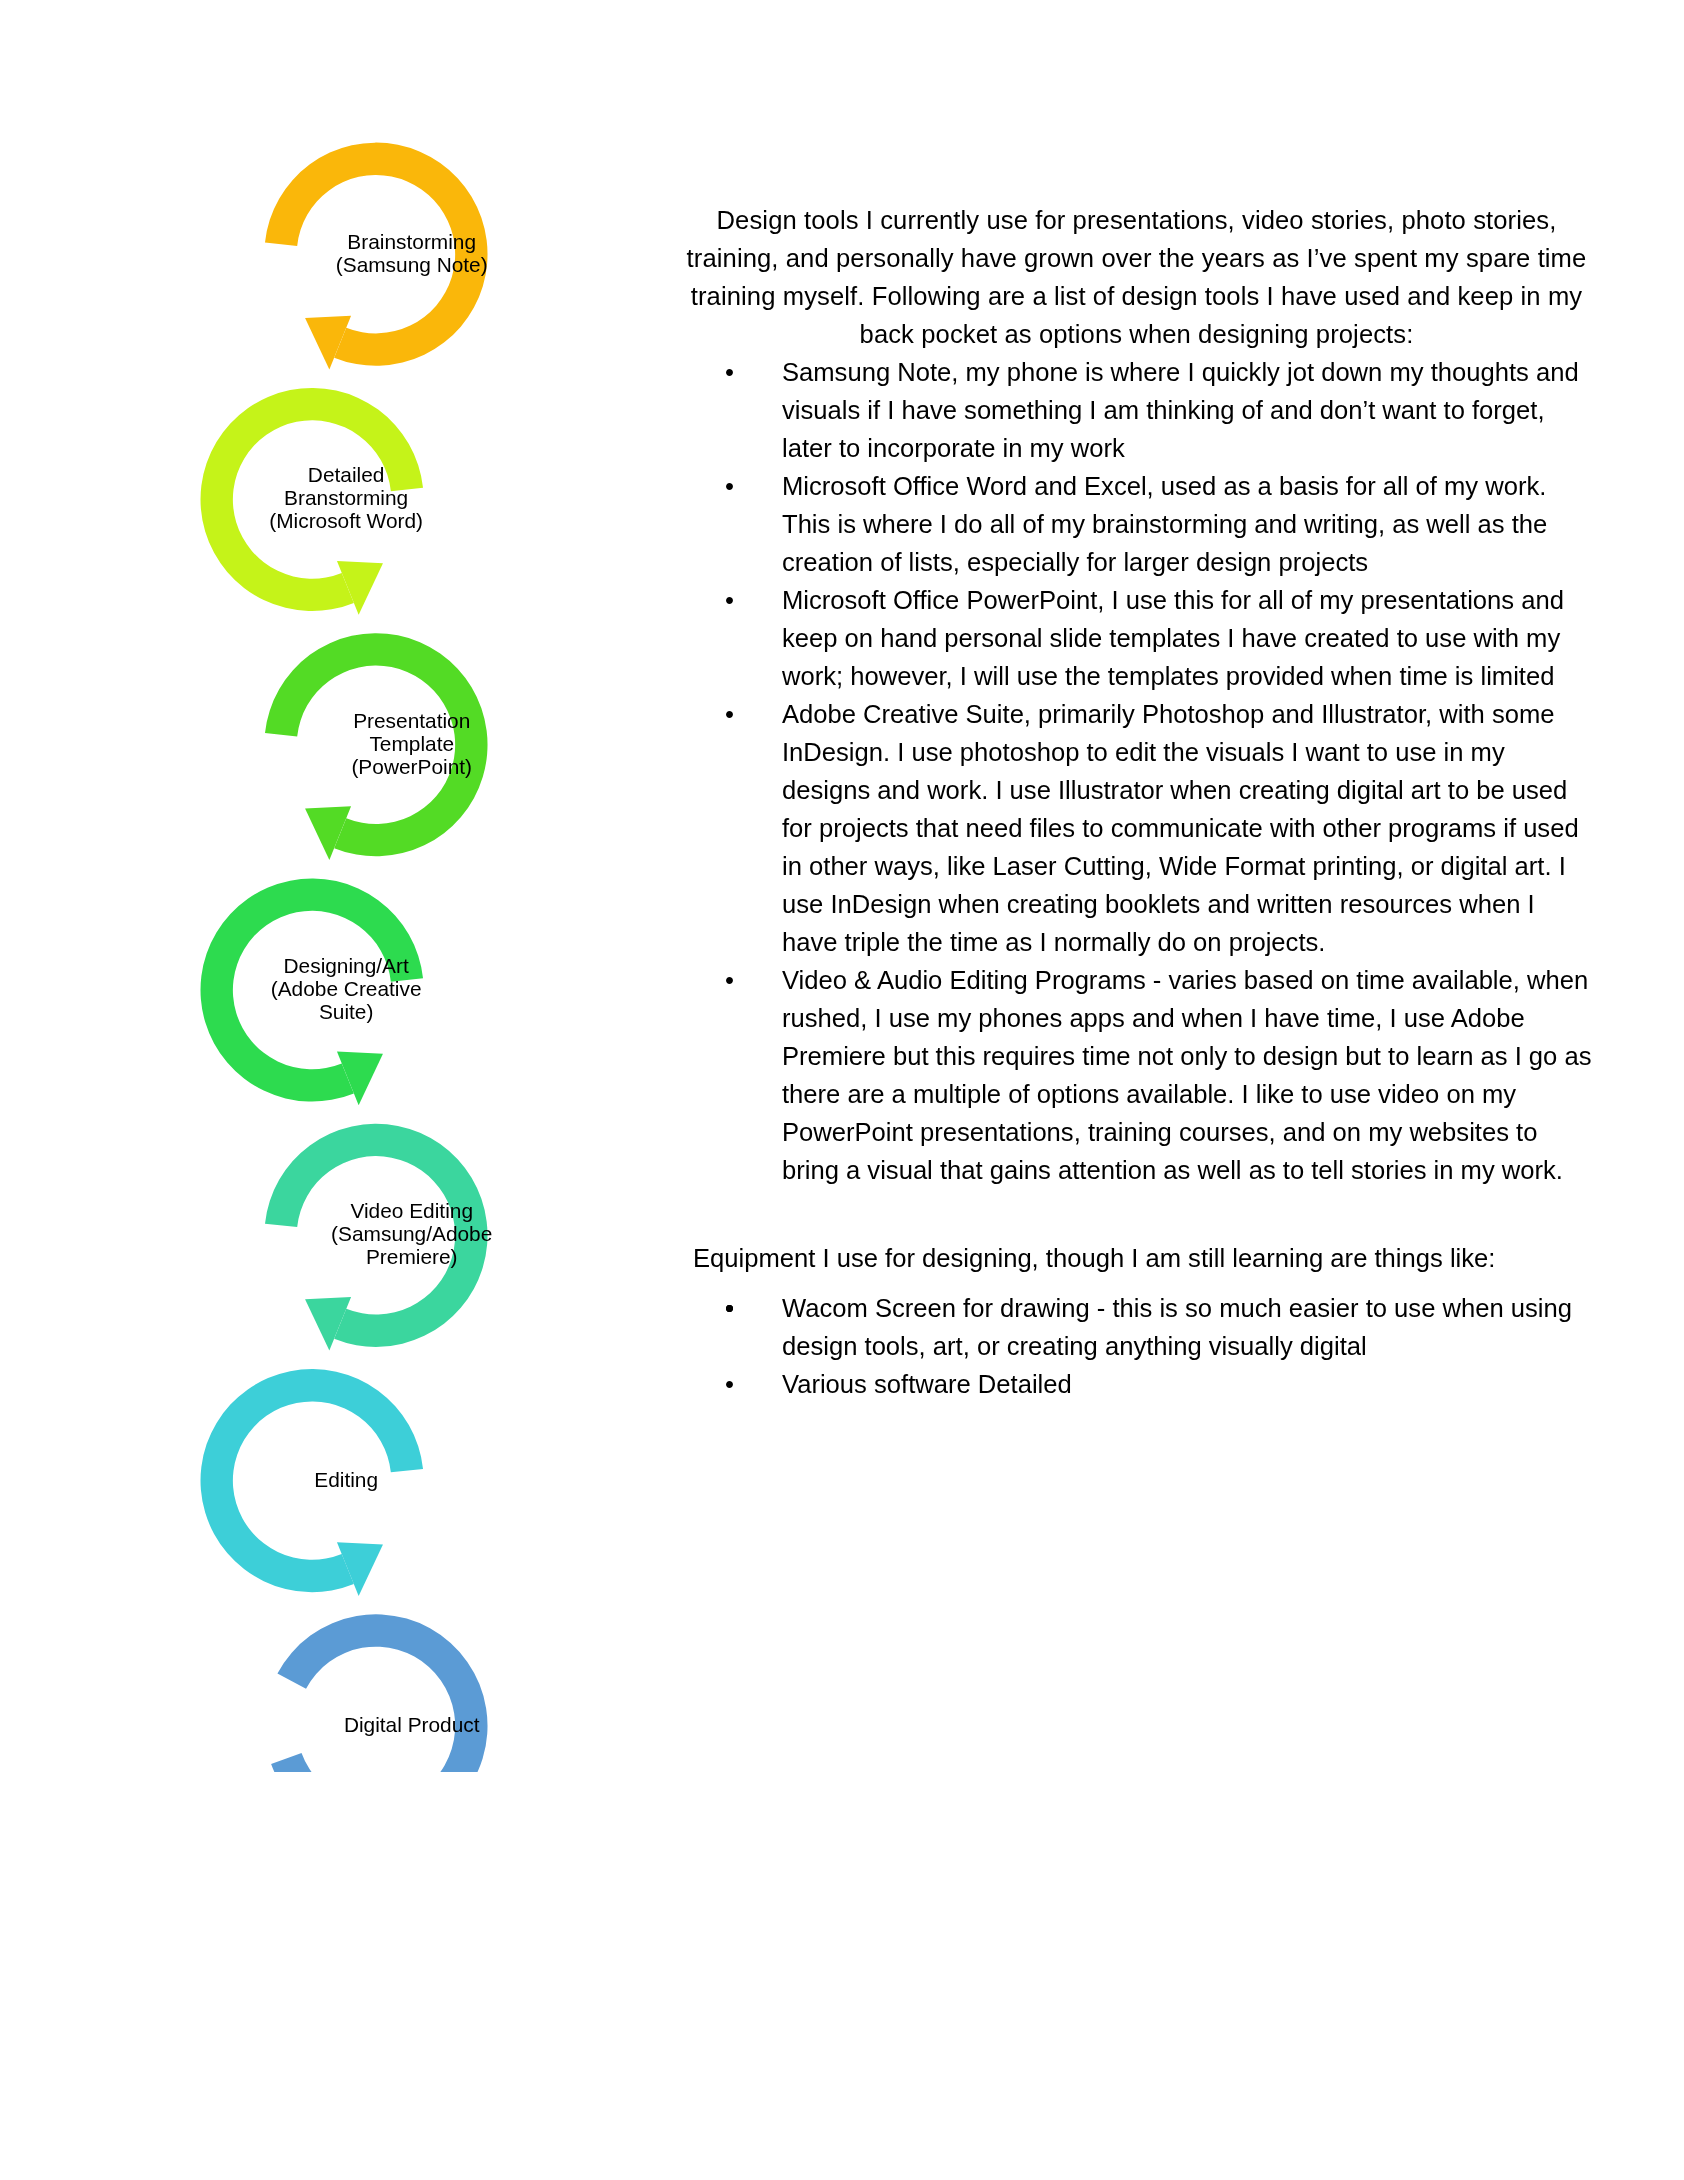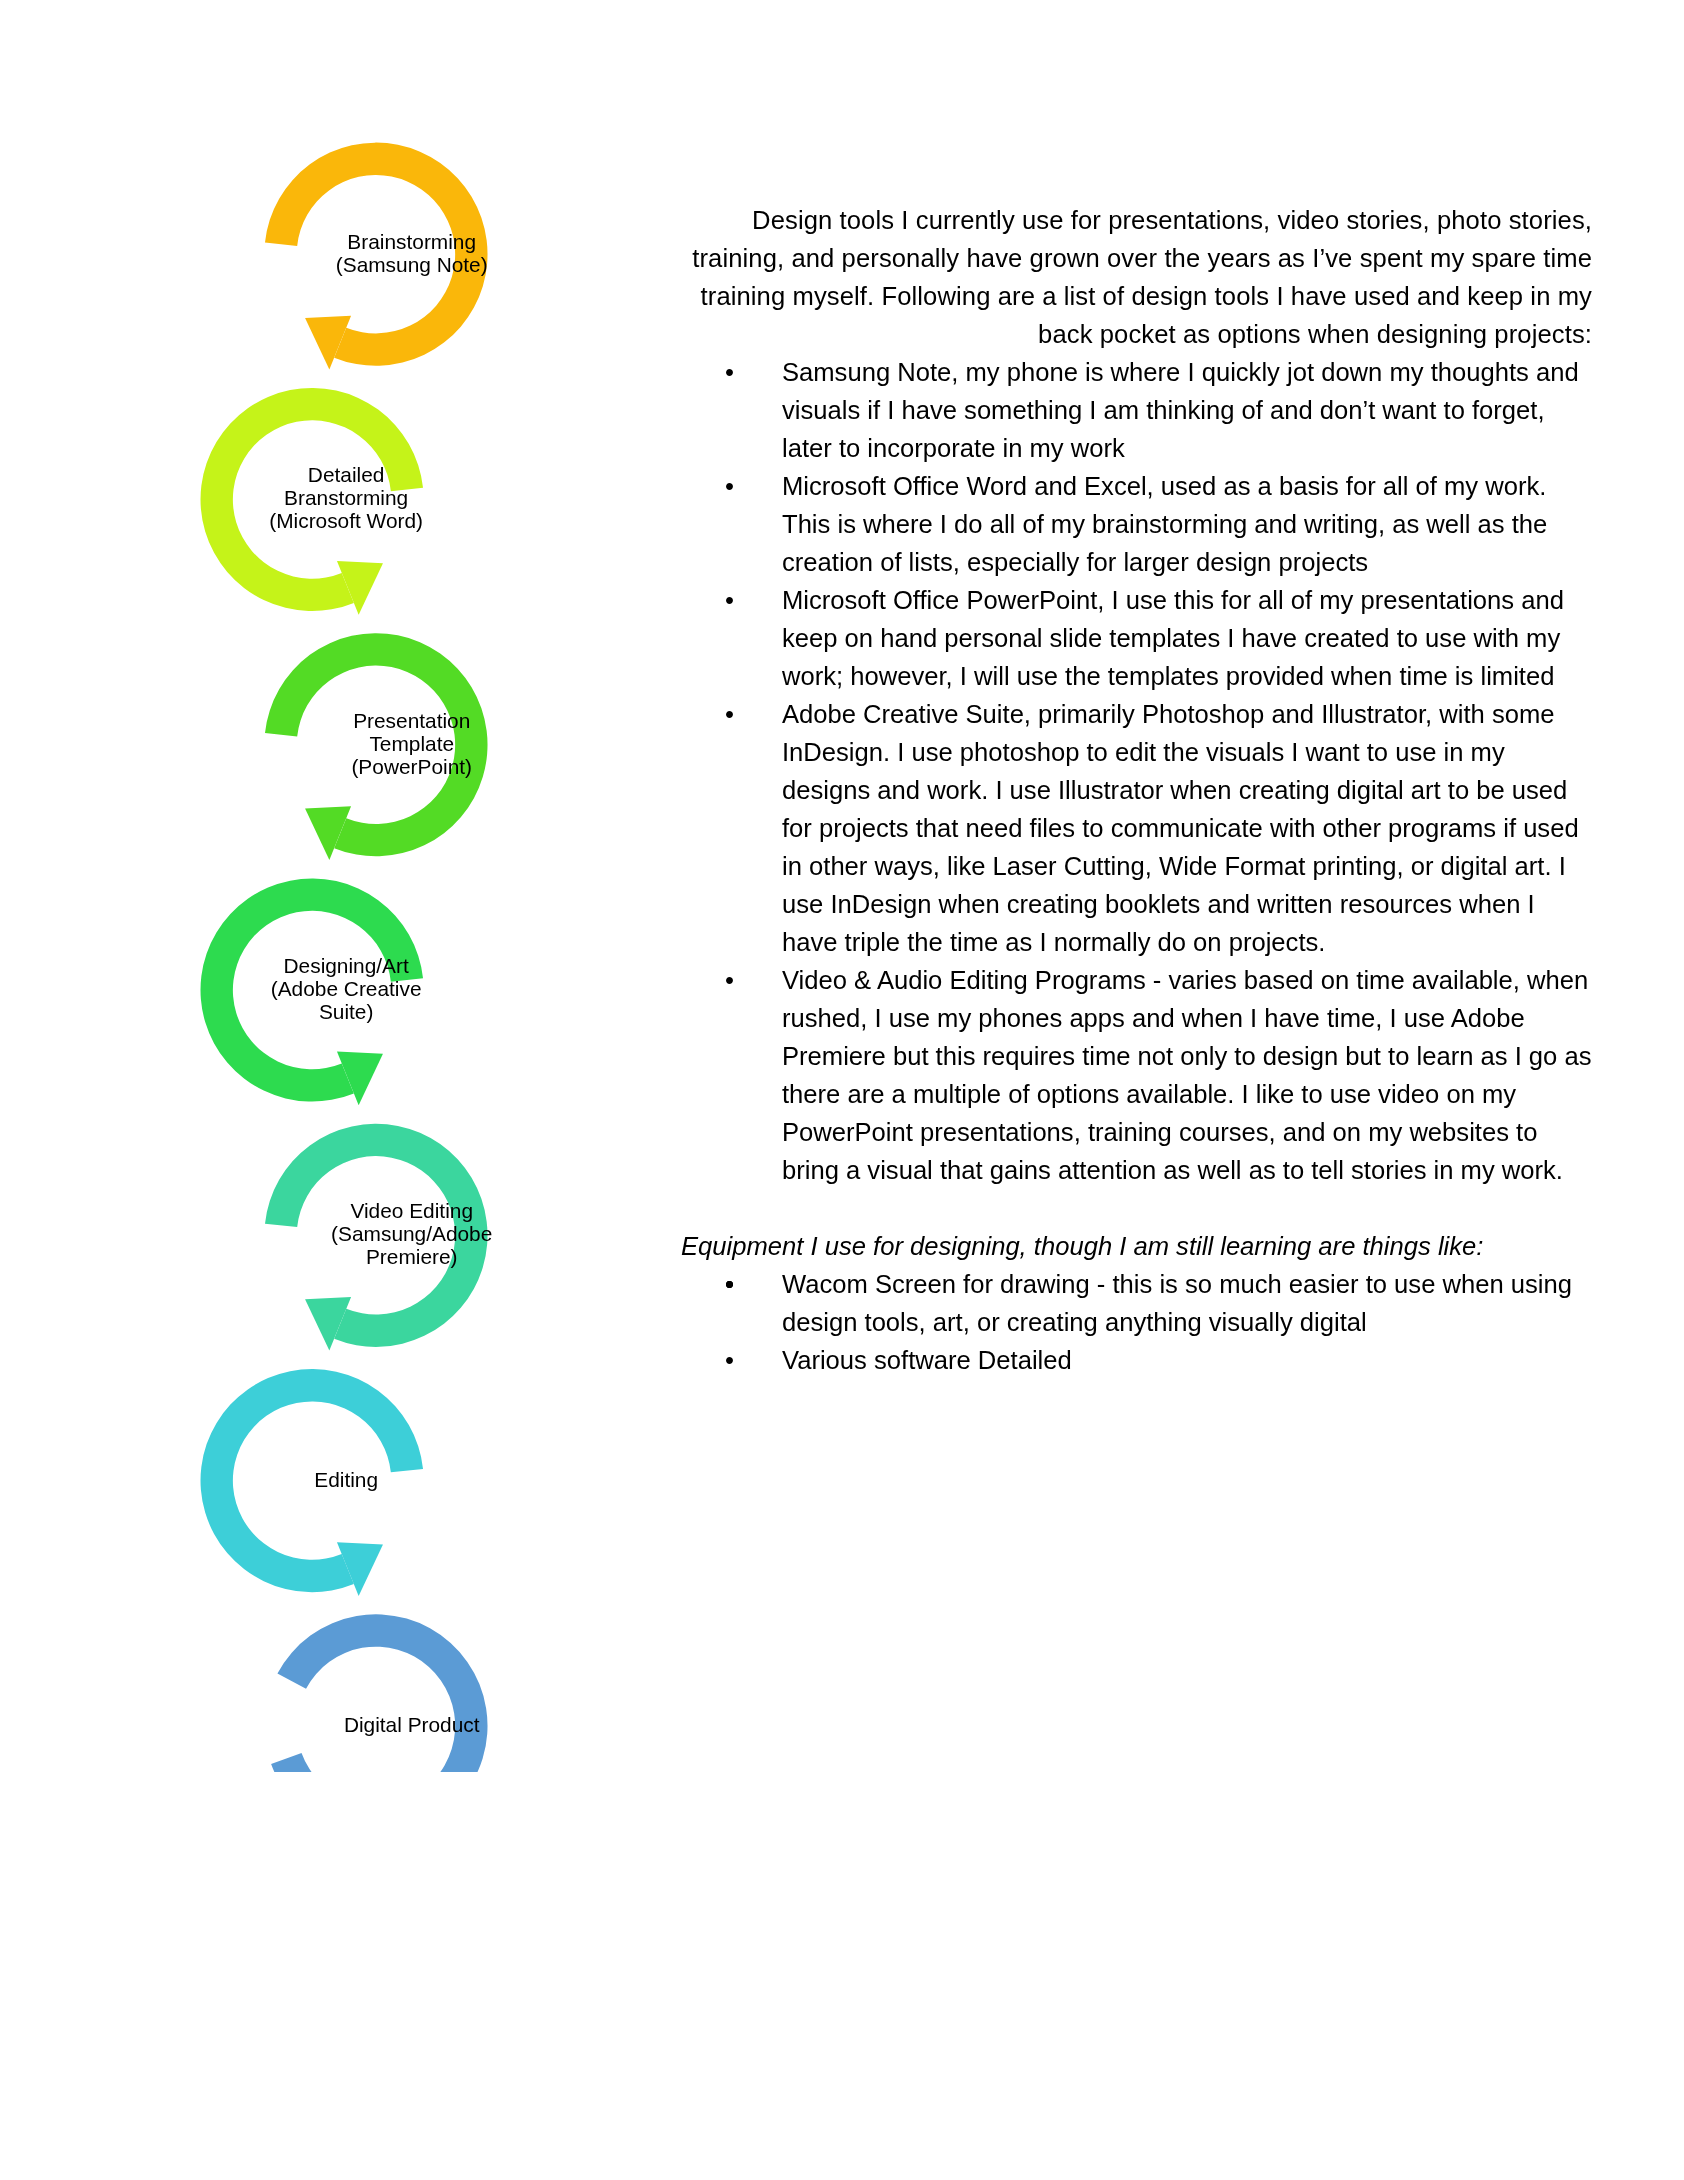--- a/index.html
+++ b/index.html
@@ -46,21 +46,21 @@
   #text-column{
     position:absolute;
     left:681px;
     top:201px;
     width:911px;
   }
   .intro-para{
     font-size:25.6px;
     line-height:38px;
     margin:0 0 0 0;
-    text-align:right;
+    text-align:center;
     letter-spacing:0.1px;
   }
   .spacer-para{
     height:38px;
   }
   ul.bullets{
     list-style:none;
     margin:0;
     padding:0;
   }
@@ -74,22 +74,21 @@
   ul.bullets > li .bullet-dot{
     position:absolute;
     left:44px;
     top:0;
     font-size:25.6px;
     line-height:38px;
   }
   .section-lead{
     font-size:25.6px;
     line-height:38px;
-    margin:0;
-    font-style:italic;
+    margin:12px;
   }
 </style>
 </head>
 <body>
 
 <div class="page">
 
   <div id="diagram-column">
     <svg id="process-diagram" viewBox="0 0 600 1930" xmlns="http://www.w3.org/2000/svg">
       <g id="diagram-steps">

